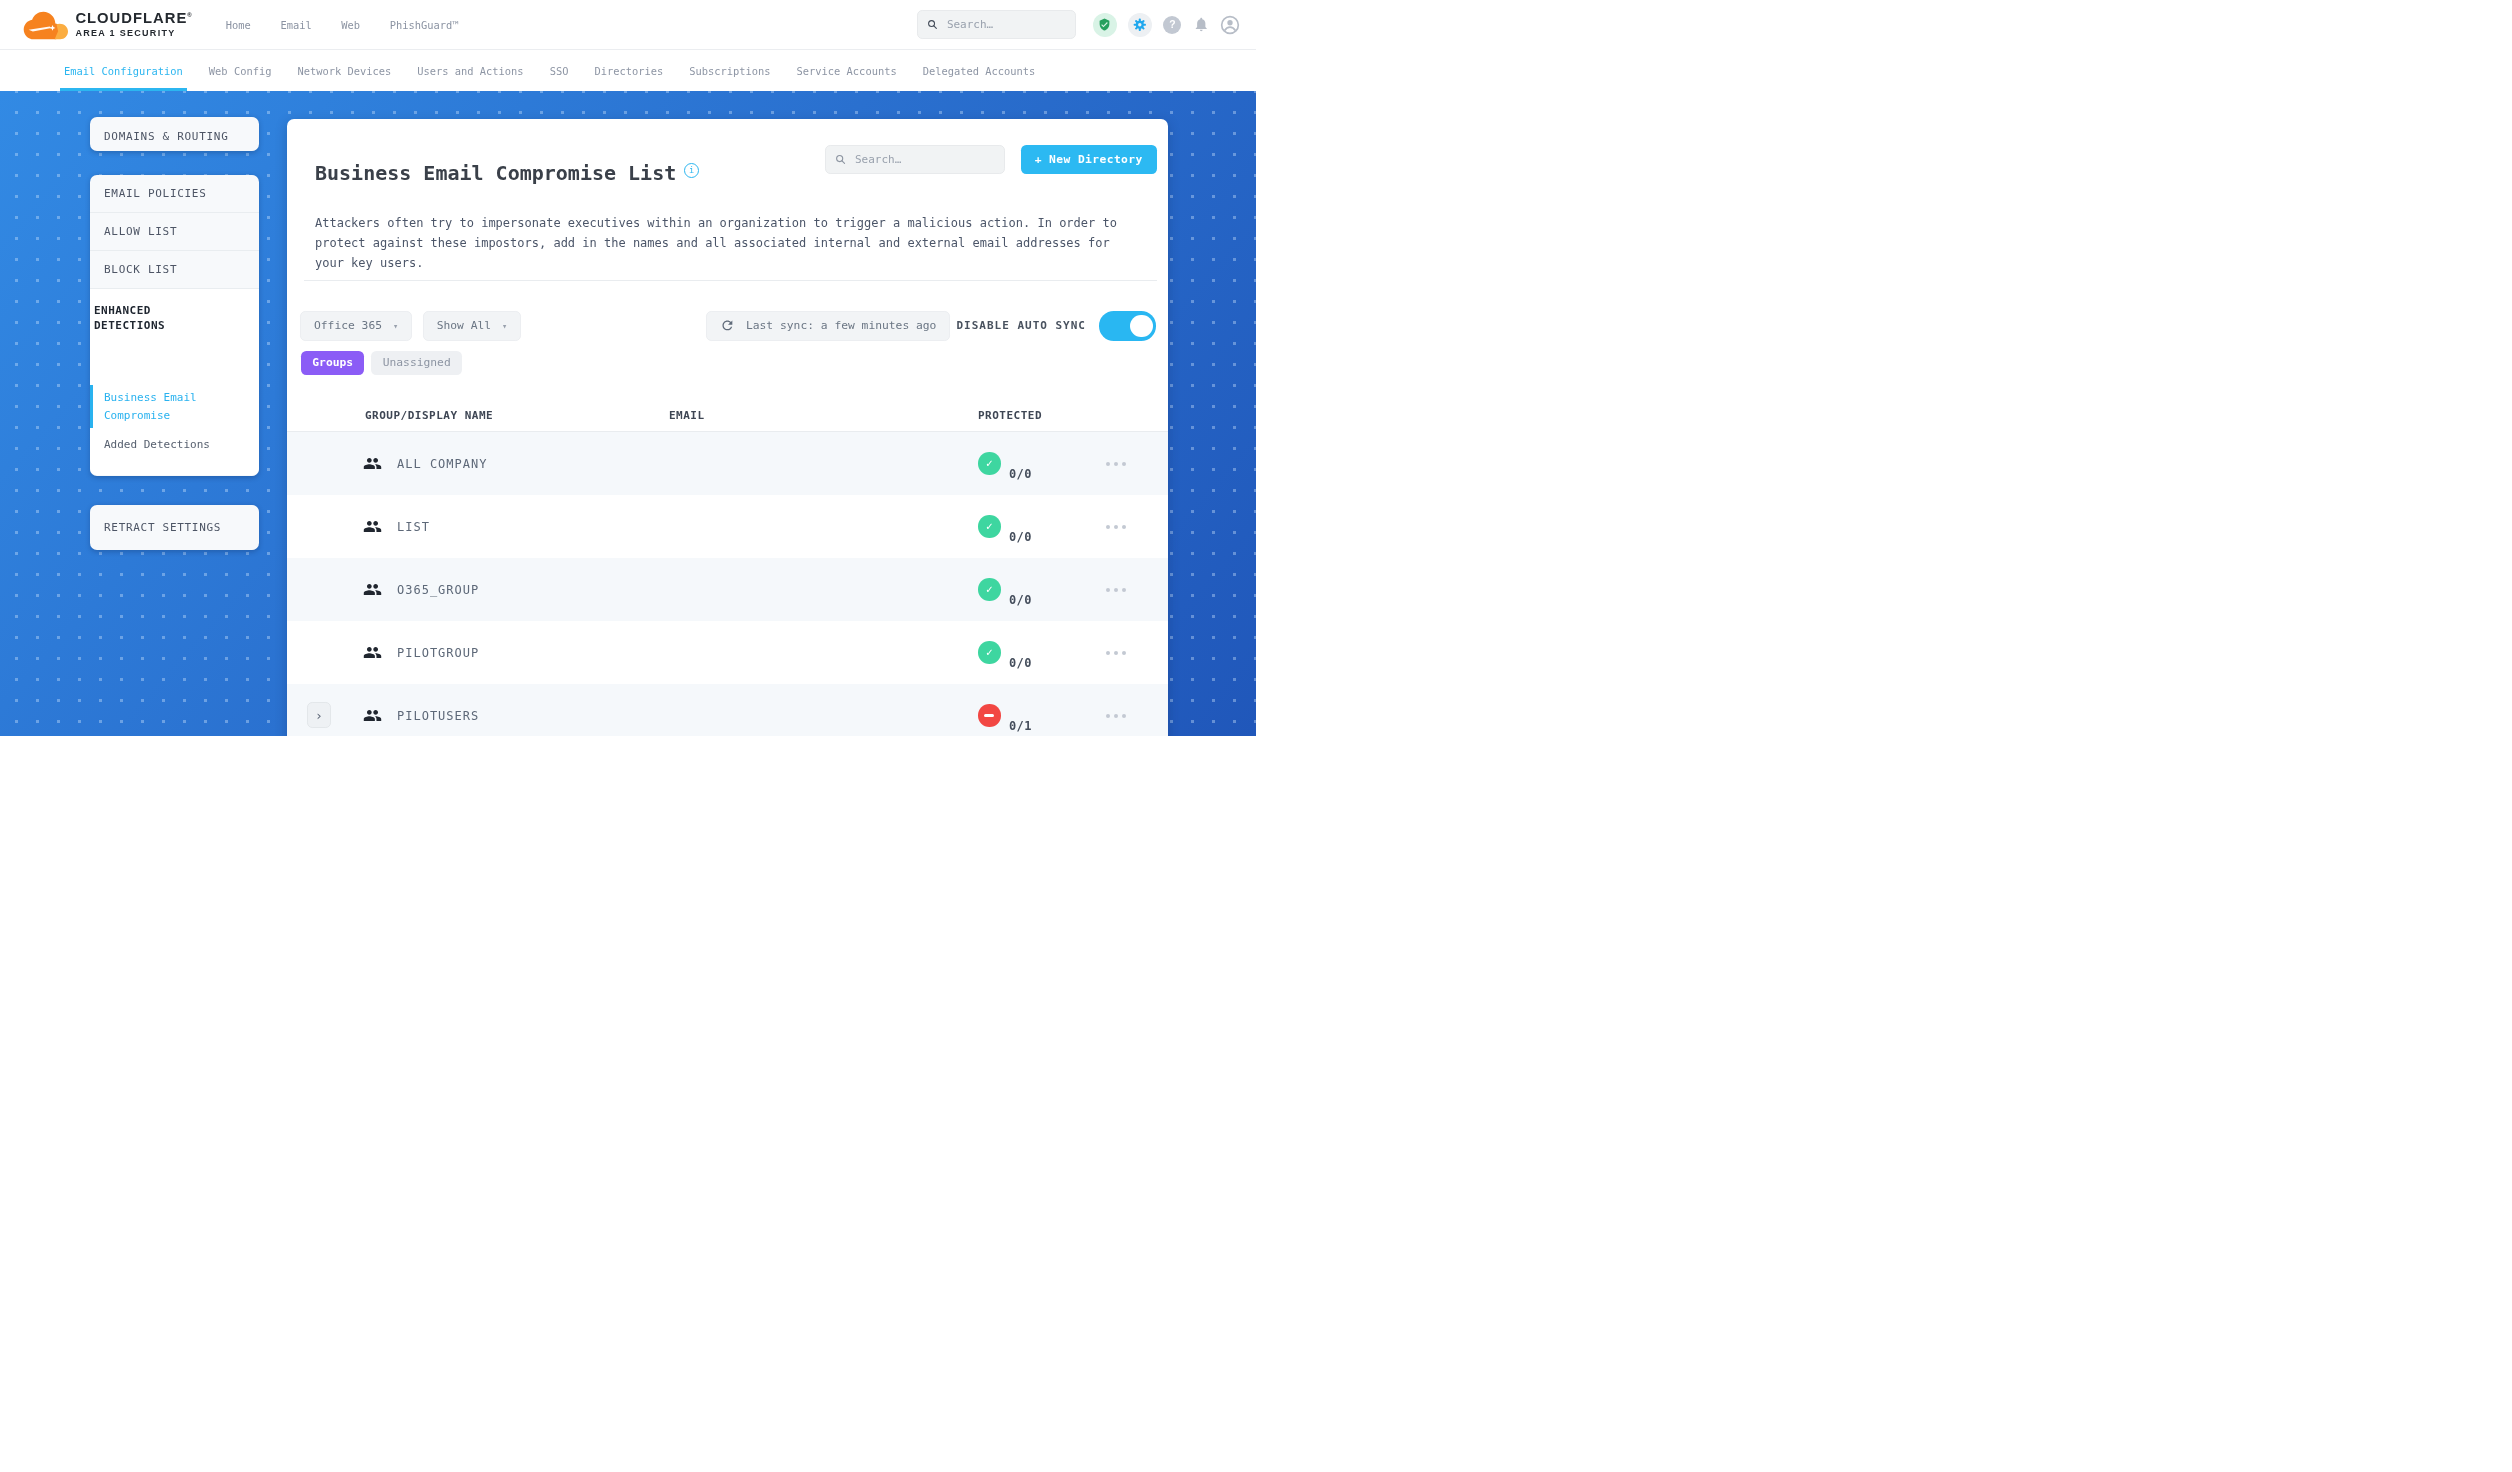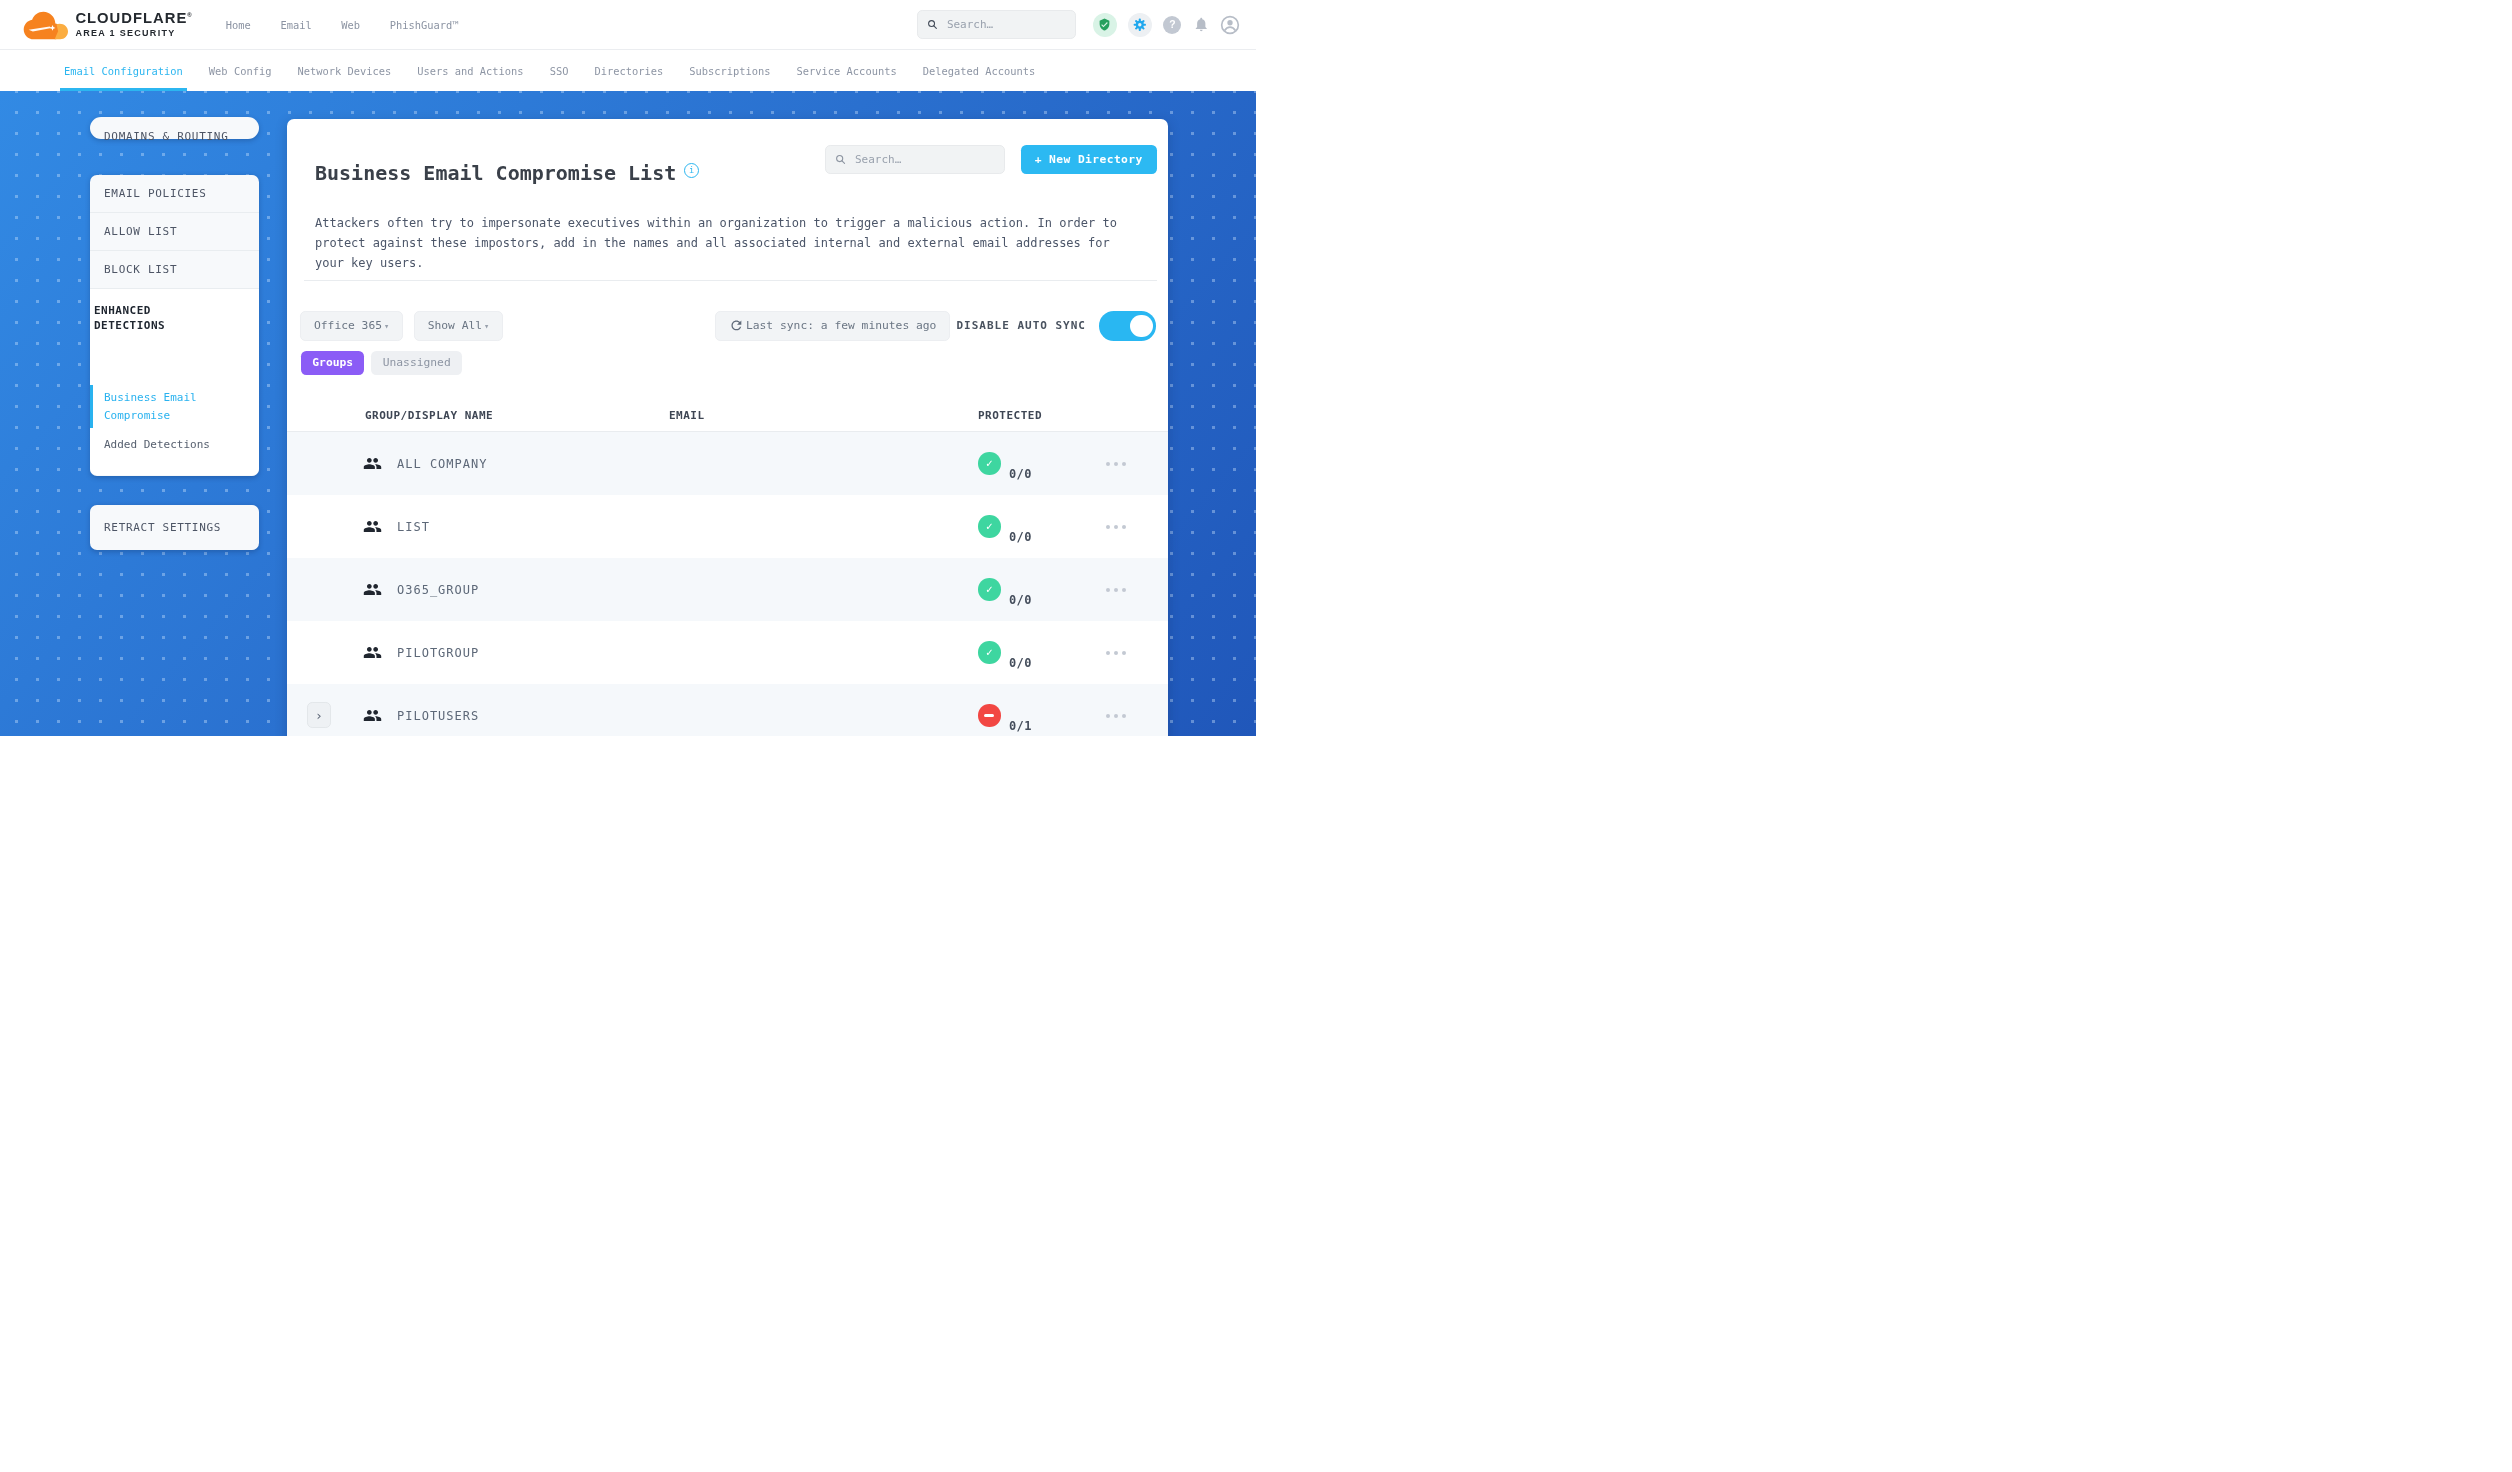--- a/index.html
+++ b/index.html
@@ -31,21 +31,21 @@
   .subnav-item.active{color:#2cb6f0;}
   .subnav-item.active::after{content:"";position:absolute;left:-4.3px;right:-4.3px;bottom:0;height:3.5px;background:#2cb6f0;}
 
   
   .workspace{position:absolute;top:90px;left:0;right:0;bottom:0;overflow:hidden;
     background-image:radial-gradient(circle,rgba(210,232,255,0.38) 1.5px,transparent 1.7px),linear-gradient(131deg,#328ae4 0%,#2a70cf 48%,#2057ba 100%);
     background-size:21px 21px,100% 100%;background-position:6px 12px,0 0;}
 
   
   .card{position:absolute;left:90px;width:169px;background:#f7f9fb;border-radius:7px;box-shadow:0 1.7px 5.2px rgba(15,35,80,0.28);box-sizing:border-box;}
-  .card--domains{top:27px;height:22px;border-radius:11px;}
+  .card--domains{top:27px;height:34px;}
   .card--policies{top:85px;height:301px;}
   .card--retract{top:415px;height:45px;}
   .card-item{height:38px;display:flex;align-items:center;padding:0 14px;font-size:11px;letter-spacing:0.7px;color:#4d5565;cursor:pointer;box-sizing:border-box;}
   .card--retract .card-item{height:45px;}
   .card--policies .card-item{border-bottom:0.9px solid #e9edf0;}
   .enhanced-section{background:#fff;border-radius:0 0 7px 7px;height:186px;box-sizing:border-box;padding-top:14px;}
   .enhanced-title{padding:0 4px;max-width:106px;font-size:11px;font-weight:bold;letter-spacing:0.5px;color:#1f2630;line-height:15px;cursor:pointer;}
   .bec-item{margin-top:52px;position:relative;padding:4.3px 12px 4.3px 14px;font-size:11px;line-height:17.4px;color:#29b2ef;max-width:113px;cursor:pointer;}
   .bec-item::before{content:"";position:absolute;left:0;top:0;bottom:0;width:2.6px;background:#29b2ef;}
   .added-item{margin-top:7.8px;padding:0 14px;font-size:11px;color:#57606f;line-height:17.4px;cursor:pointer;}
@@ -53,21 +53,21 @@
   
   .panel{position:absolute;left:287px;top:29px;width:881px;height:765px;background:#fff;border-radius:7px;box-shadow:0 3.5px 12px rgba(10,30,70,0.25);}
   .panel-title{position:absolute;left:28px;top:29px;font-size:20px;font-weight:bold;color:#3a4049;white-space:nowrap;}
   .info-badge{display:inline-block;width:13px;height:13px;border:1.3px solid #2cb6f0;border-radius:50%;color:#2cb6f0;font-size:8.7px;font-weight:normal;line-height:13px;text-align:center;margin-left:7.8px;position:relative;top:-7.8px;cursor:pointer;}
   .panel-search{position:absolute;right:163px;top:26px;width:180px;}
   .btn-new{position:absolute;right:11.3px;top:26px;height:29px;padding:0 14px;background:#2cb9f2;color:#fff;border:0;border-radius:5.2px;font-family:"DejaVu Sans Mono",monospace;font-weight:bold;font-size:11.3px;letter-spacing:0.4px;display:flex;align-items:center;cursor:pointer;}
   .desc{position:absolute;left:28px;top:82px;width:828px;font-size:12px;line-height:20px;color:#4c5669;}
   .rule{position:absolute;left:17.4px;right:11.3px;top:161px;height:0.9px;background:#e9ecef;}
 
   .controls{position:absolute;left:13px;right:12px;top:192px;height:29.6px;display:flex;align-items:center;}
-  .chip{height:29.6px;display:flex;align-items:center;gap:2px;background:#f2f4f6;border:0.9px solid #eceef1;border-radius:5.2px;padding:0 13px;font-size:11.3px;color:#6b7684;cursor:pointer;box-sizing:border-box;white-space:nowrap;justify-content:space-between;}
+  .chip{height:29.6px;display:flex;align-items:center;gap:11px;background:#f2f4f6;border:0.9px solid #eceef1;border-radius:5.2px;padding:0 13px;font-size:11.3px;color:#6b7684;cursor:pointer;box-sizing:border-box;white-space:nowrap;justify-content:space-between;}
   .chip .caret{font-size:8.7px;color:#98a0ac;}
   .chip + .chip{margin-left:10.4px;}
   .controls .spacer{flex:1;}
   .sync-label{margin-left:6px;font-size:11px;font-weight:bold;letter-spacing:1px;color:#49525f;white-space:nowrap;}
   .toggle{margin-left:13px;width:57px;height:29.6px;border-radius:14.8px;background:#29b7f2;position:relative;cursor:pointer;flex:none;}
   .toggle-knob{position:absolute;right:3.5px;top:3.5px;width:22.6px;height:22.6px;border-radius:50%;background:#fff;}
 
   .pills{position:absolute;left:14px;top:232px;display:flex;gap:7px;}
   .pill{height:23.5px;display:flex;align-items:center;padding:0 11.3px;border-radius:5.2px;font-size:11.3px;cursor:pointer;}
   .pill.active{background:#8b5cf6;color:#fff;font-weight:bold;}

